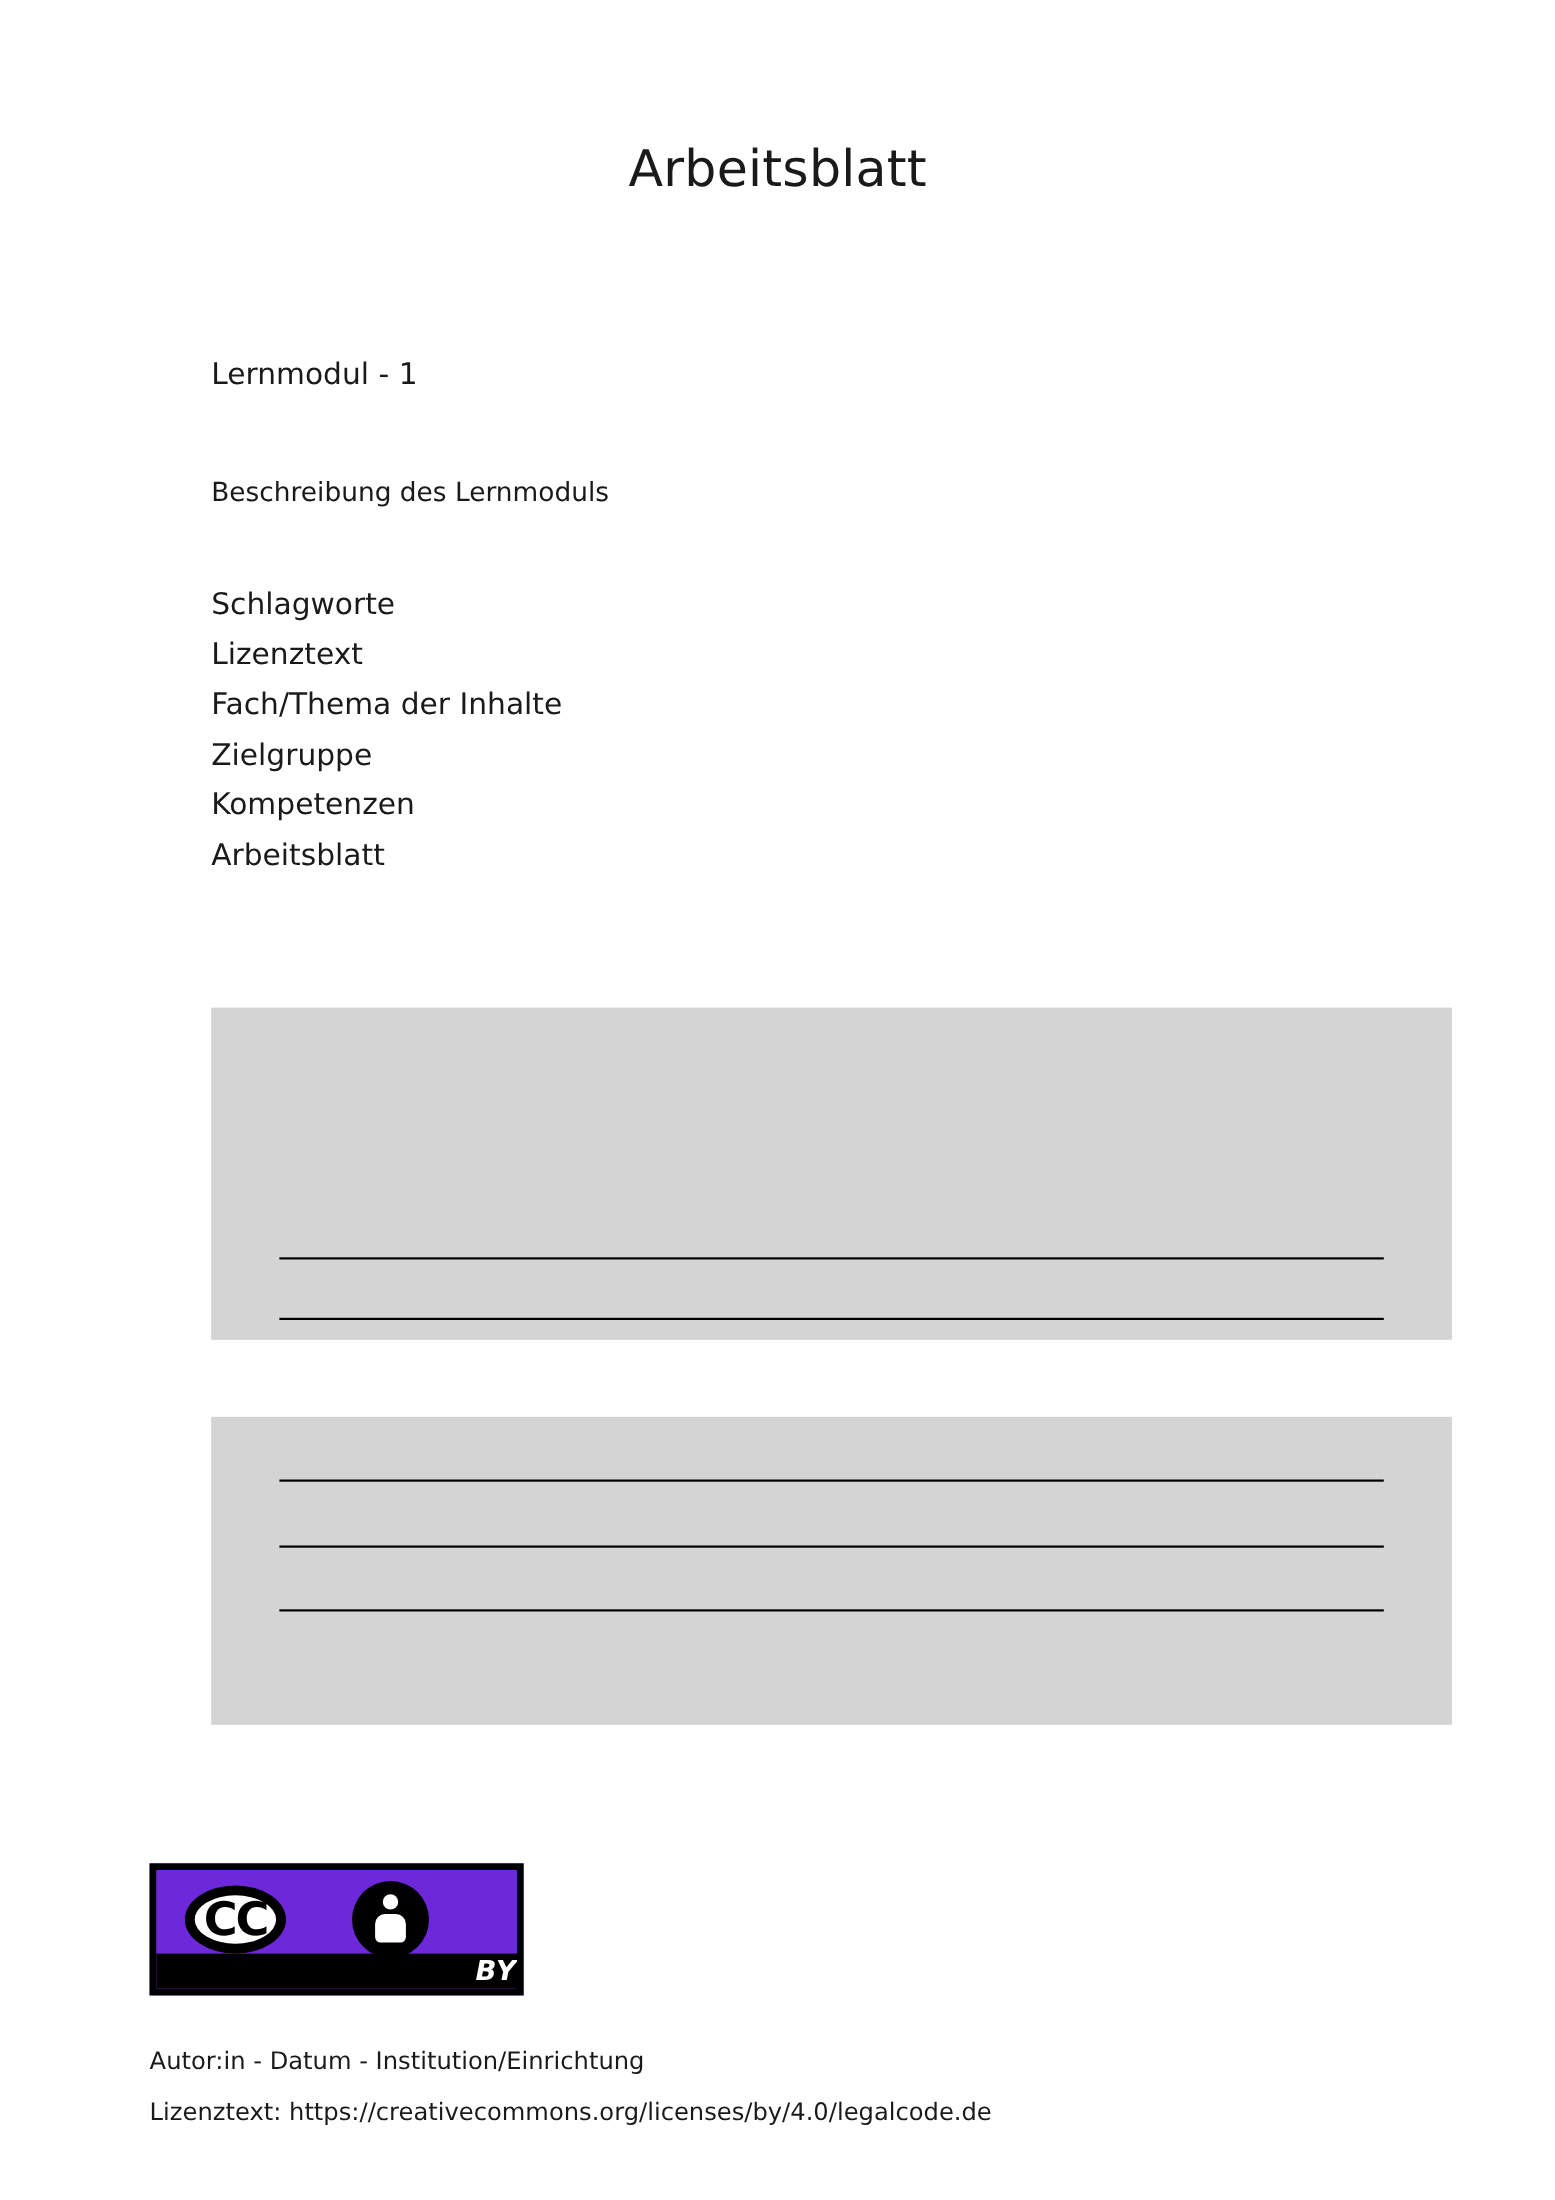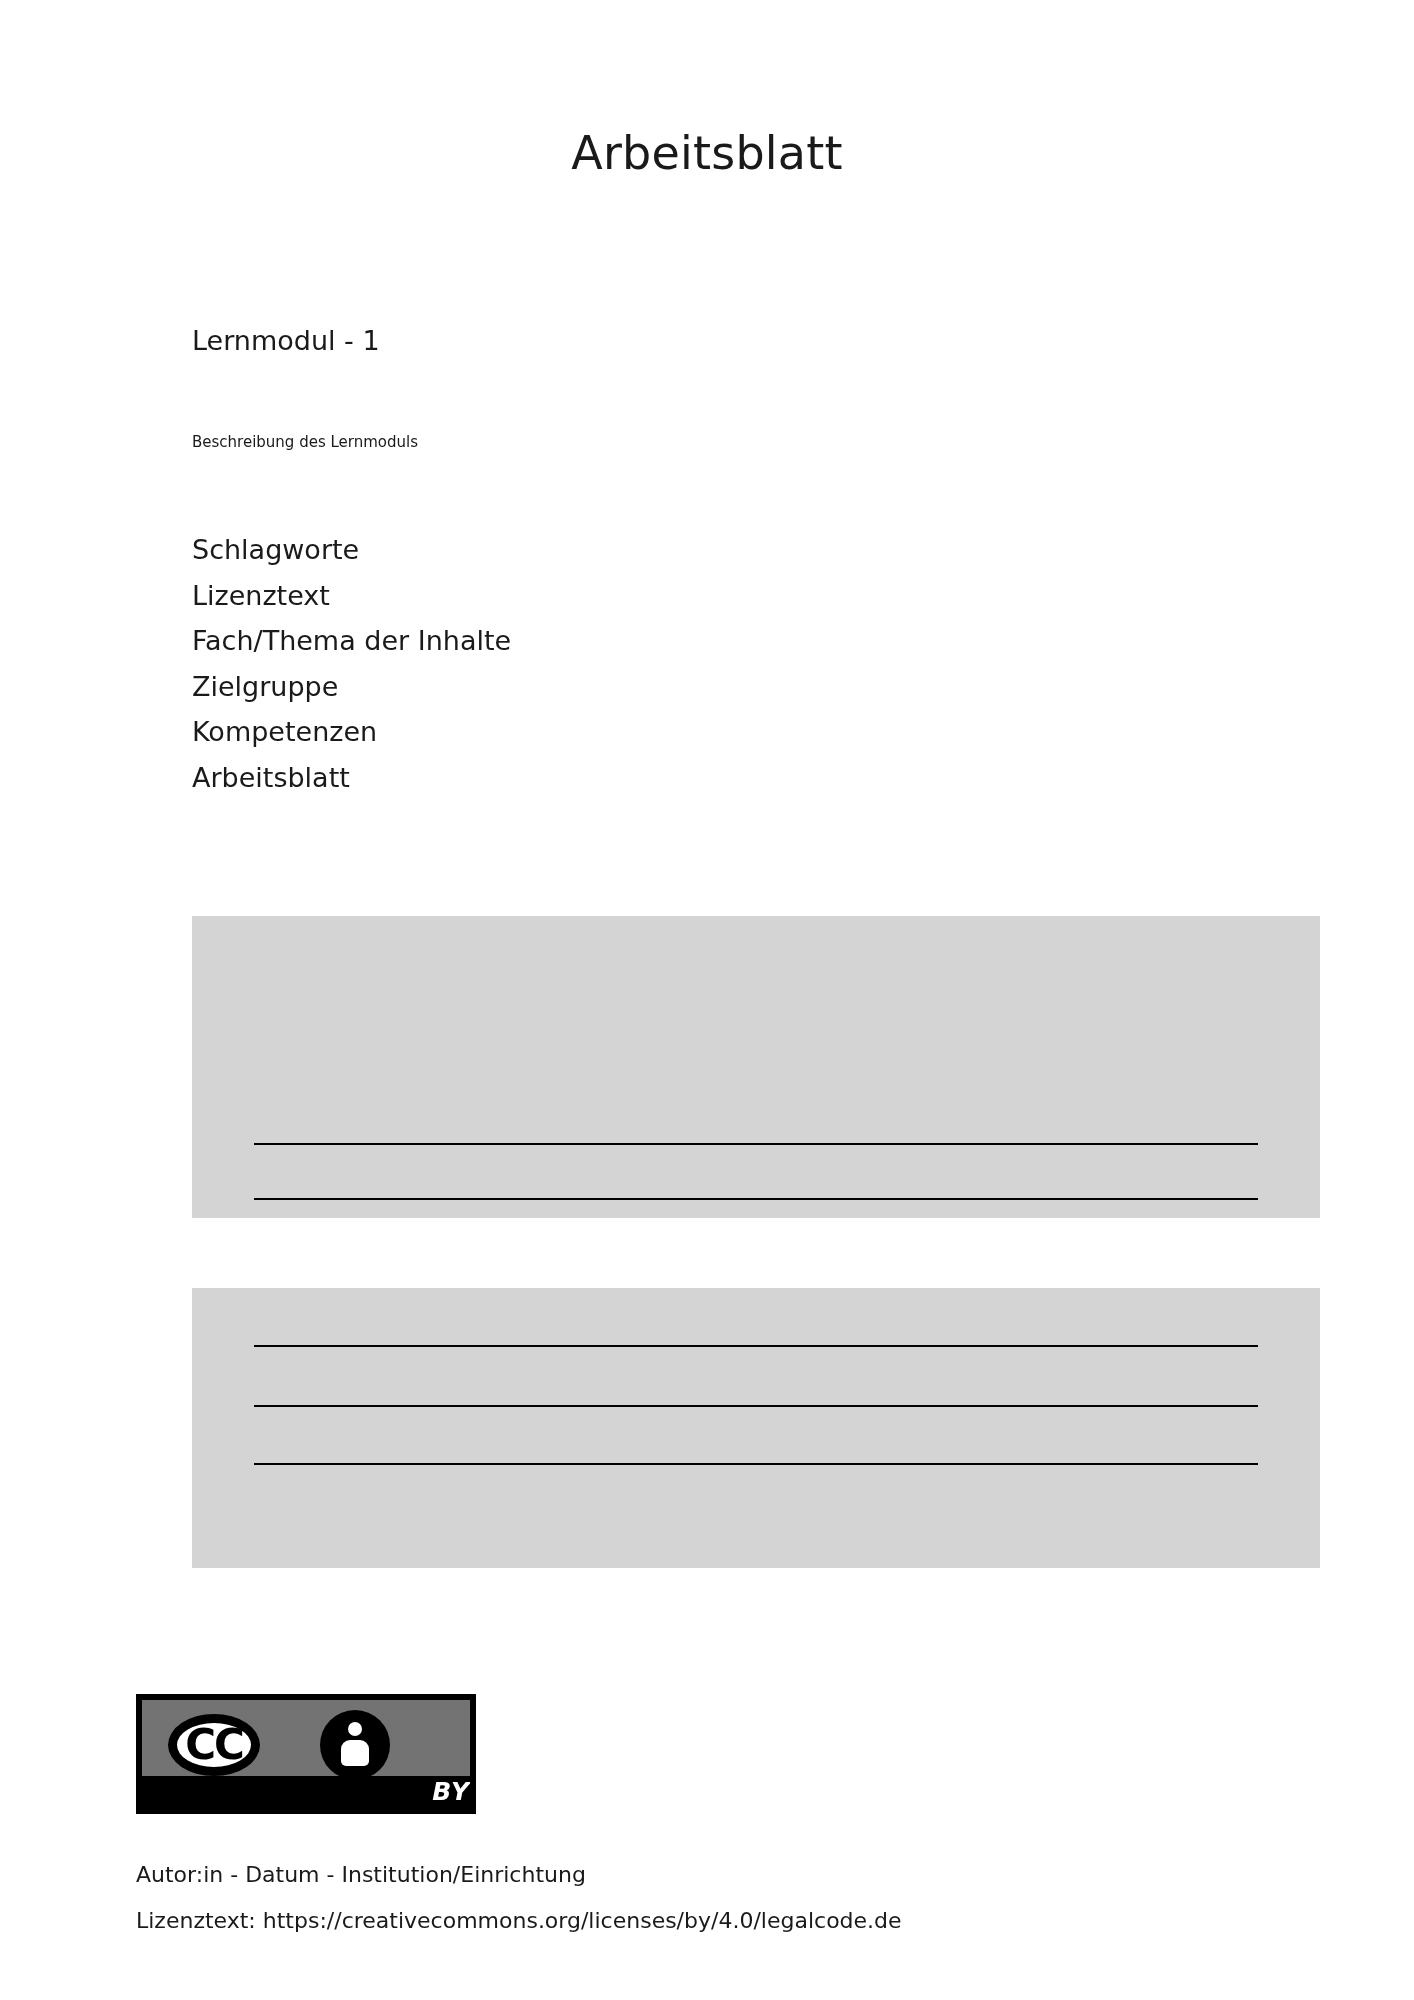--- a/index.html
+++ b/index.html
@@ -41,21 +41,21 @@
     left: 192px;
     font-size: 27px;
     font-weight: 400;
     color: #1a1a1a;
   }
 
   .module-description {
     position: absolute;
     top: 433px;
     left: 192px;
-    font-size: 15px;
+    font-size: 24px;
     font-weight: 400;
     color: #1a1a1a;
   }
 
   .meta-list {
     position: absolute;
     top: 527px;
     left: 192px;
     margin: 0;
     padding: 0;
@@ -90,21 +90,21 @@
     height: 0;
     border-top: 2px solid #000000;
   }
 
   .cc-badge {
     position: absolute;
     left: 136px;
     top: 1694px;
     width: 340px;
     height: 120px;
-    background: #737373;
+    background: #6d28d9;
     border: 6px solid #000000;
     box-sizing: border-box;
     overflow: hidden;
   }
   .cc-badge .cc-mark {
     position: absolute;
     left: 26px;
     top: 14px;
     width: 92px;
     height: 62px;

